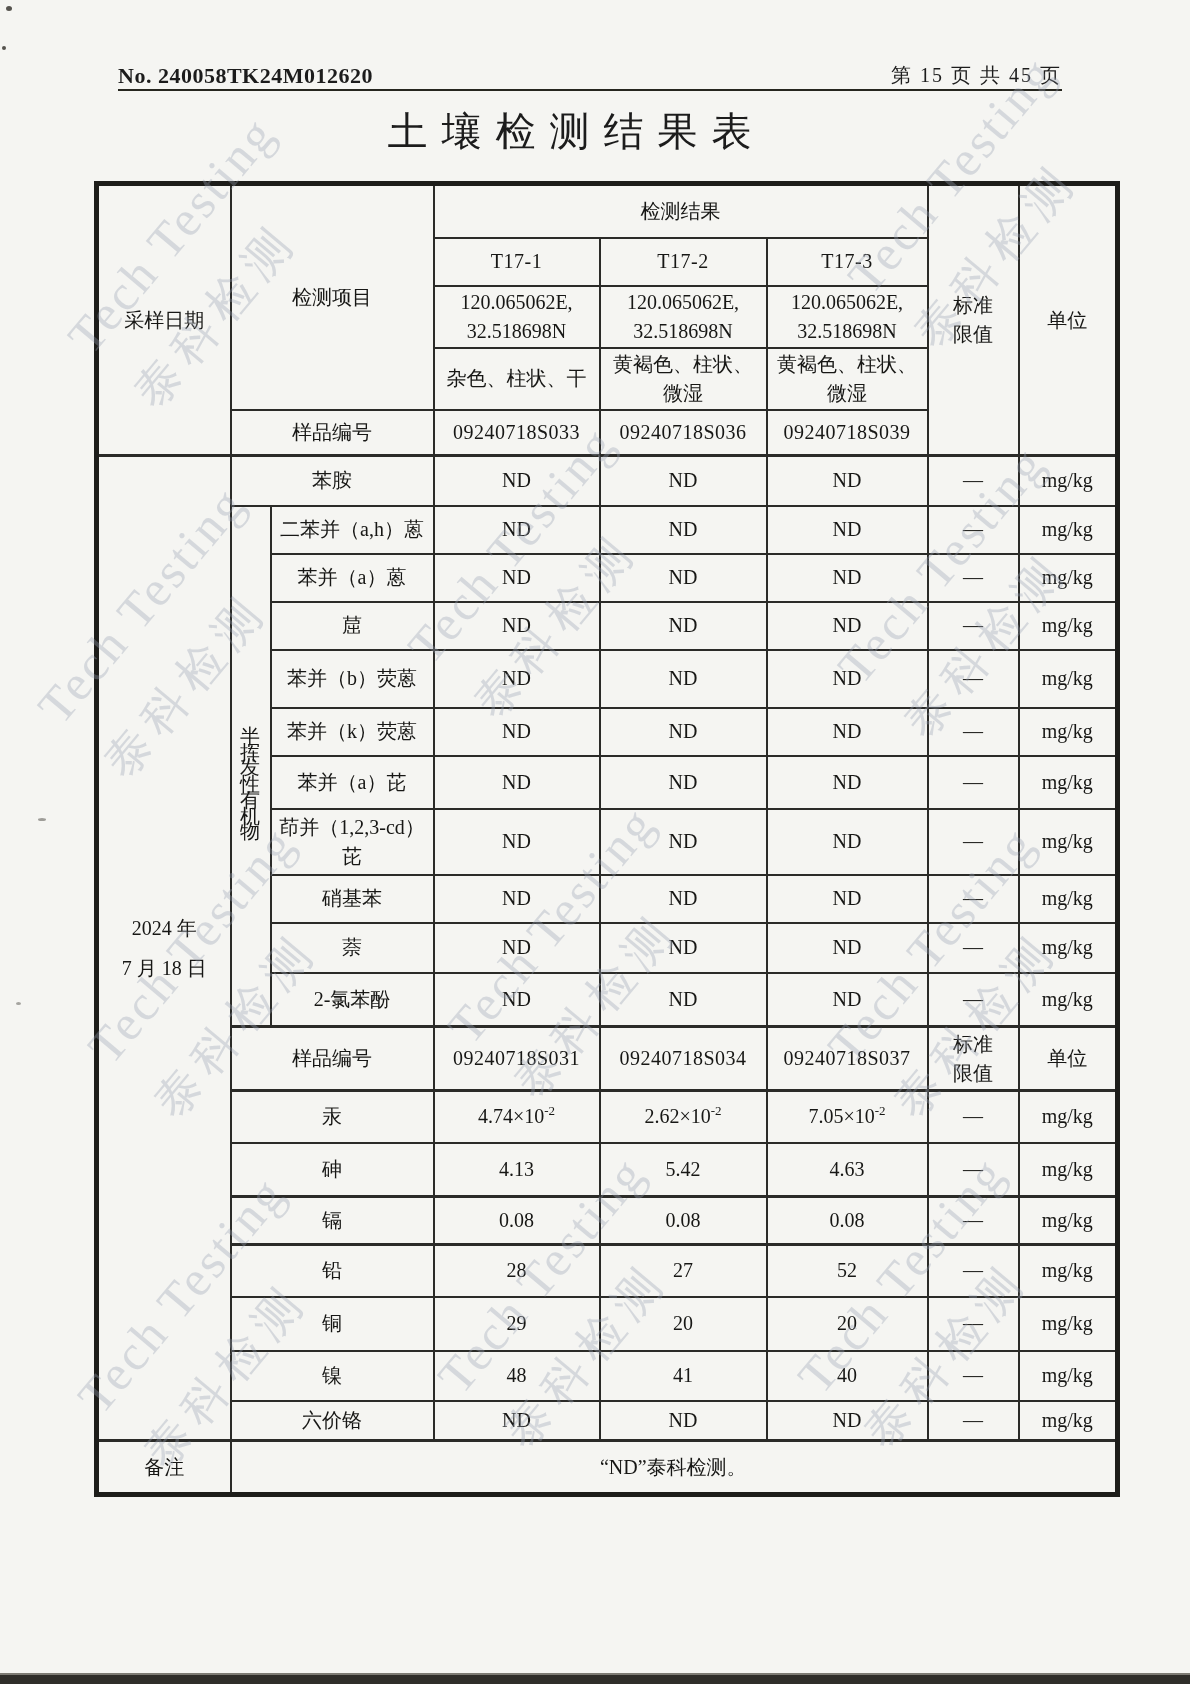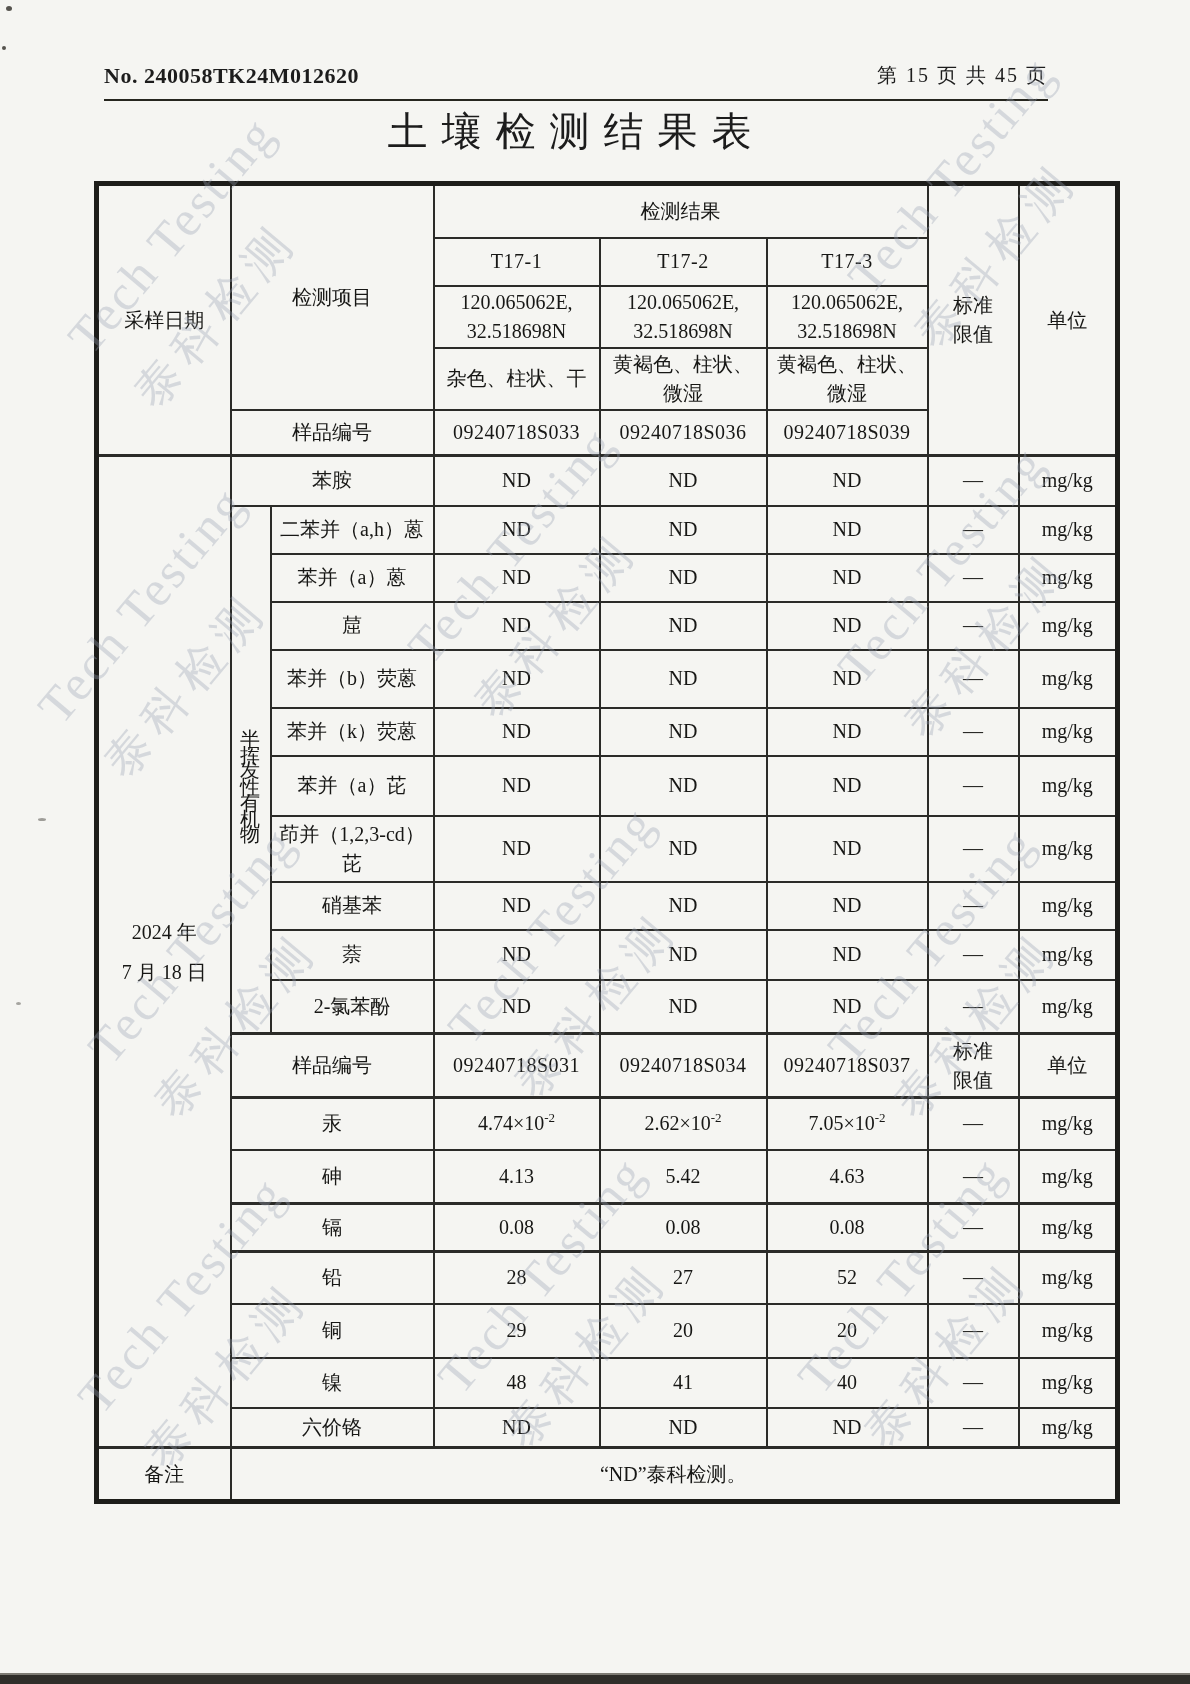--- a/index.html
+++ b/index.html
@@ -8,24 +8,23 @@
     font-family:"Liberation Serif","DejaVu Serif",serif;
     background:#e9e9e6;
   }
   .page{
     position:relative;width:1190px;height:1684px;overflow:hidden;
     background:#f5f5f2;
     color:#1c1c1c;
   }
   
   .doc-header{
-    position:absolute;left:104px;top:62px;width:944px;
+    position:absolute;left:118px;top:62px;width:944px;
     display:flex;justify-content:space-between;align-items:flex-end;
     border-bottom:2px solid #26261f;
-    padding-bottom:10px;
     font-size:22px;
   }
   .doc-no{font-weight:bold;letter-spacing:.5px;}
   .page-no{font-size:20px;letter-spacing:2px;text-align:center;}
   .title{
     position:absolute;left:94px;top:104px;width:1021px;
     text-align:center;
     font-size:40px;font-weight:normal;
     letter-spacing:14px;
     transform:translateX(-28px);
@@ -190,21 +189,21 @@
       <td>mg/kg</td>
     </tr>
     <tr style="height:48px">
       <td>苯并（k）荧蒽</td>
       <td>ND</td>
       <td>ND</td>
       <td>ND</td>
       <td>—</td>
       <td>mg/kg</td>
     </tr>
-    <tr style="height:60px">
+    <tr style="height:53px">
       <td>苯并（a）芘</td>
       <td>ND</td>
       <td>ND</td>
       <td>ND</td>
       <td>—</td>
       <td>mg/kg</td>
     </tr>
     <tr style="height:66px">
       <td>茚并（1,2,3-cd）芘</td>
       <td>ND</td>

